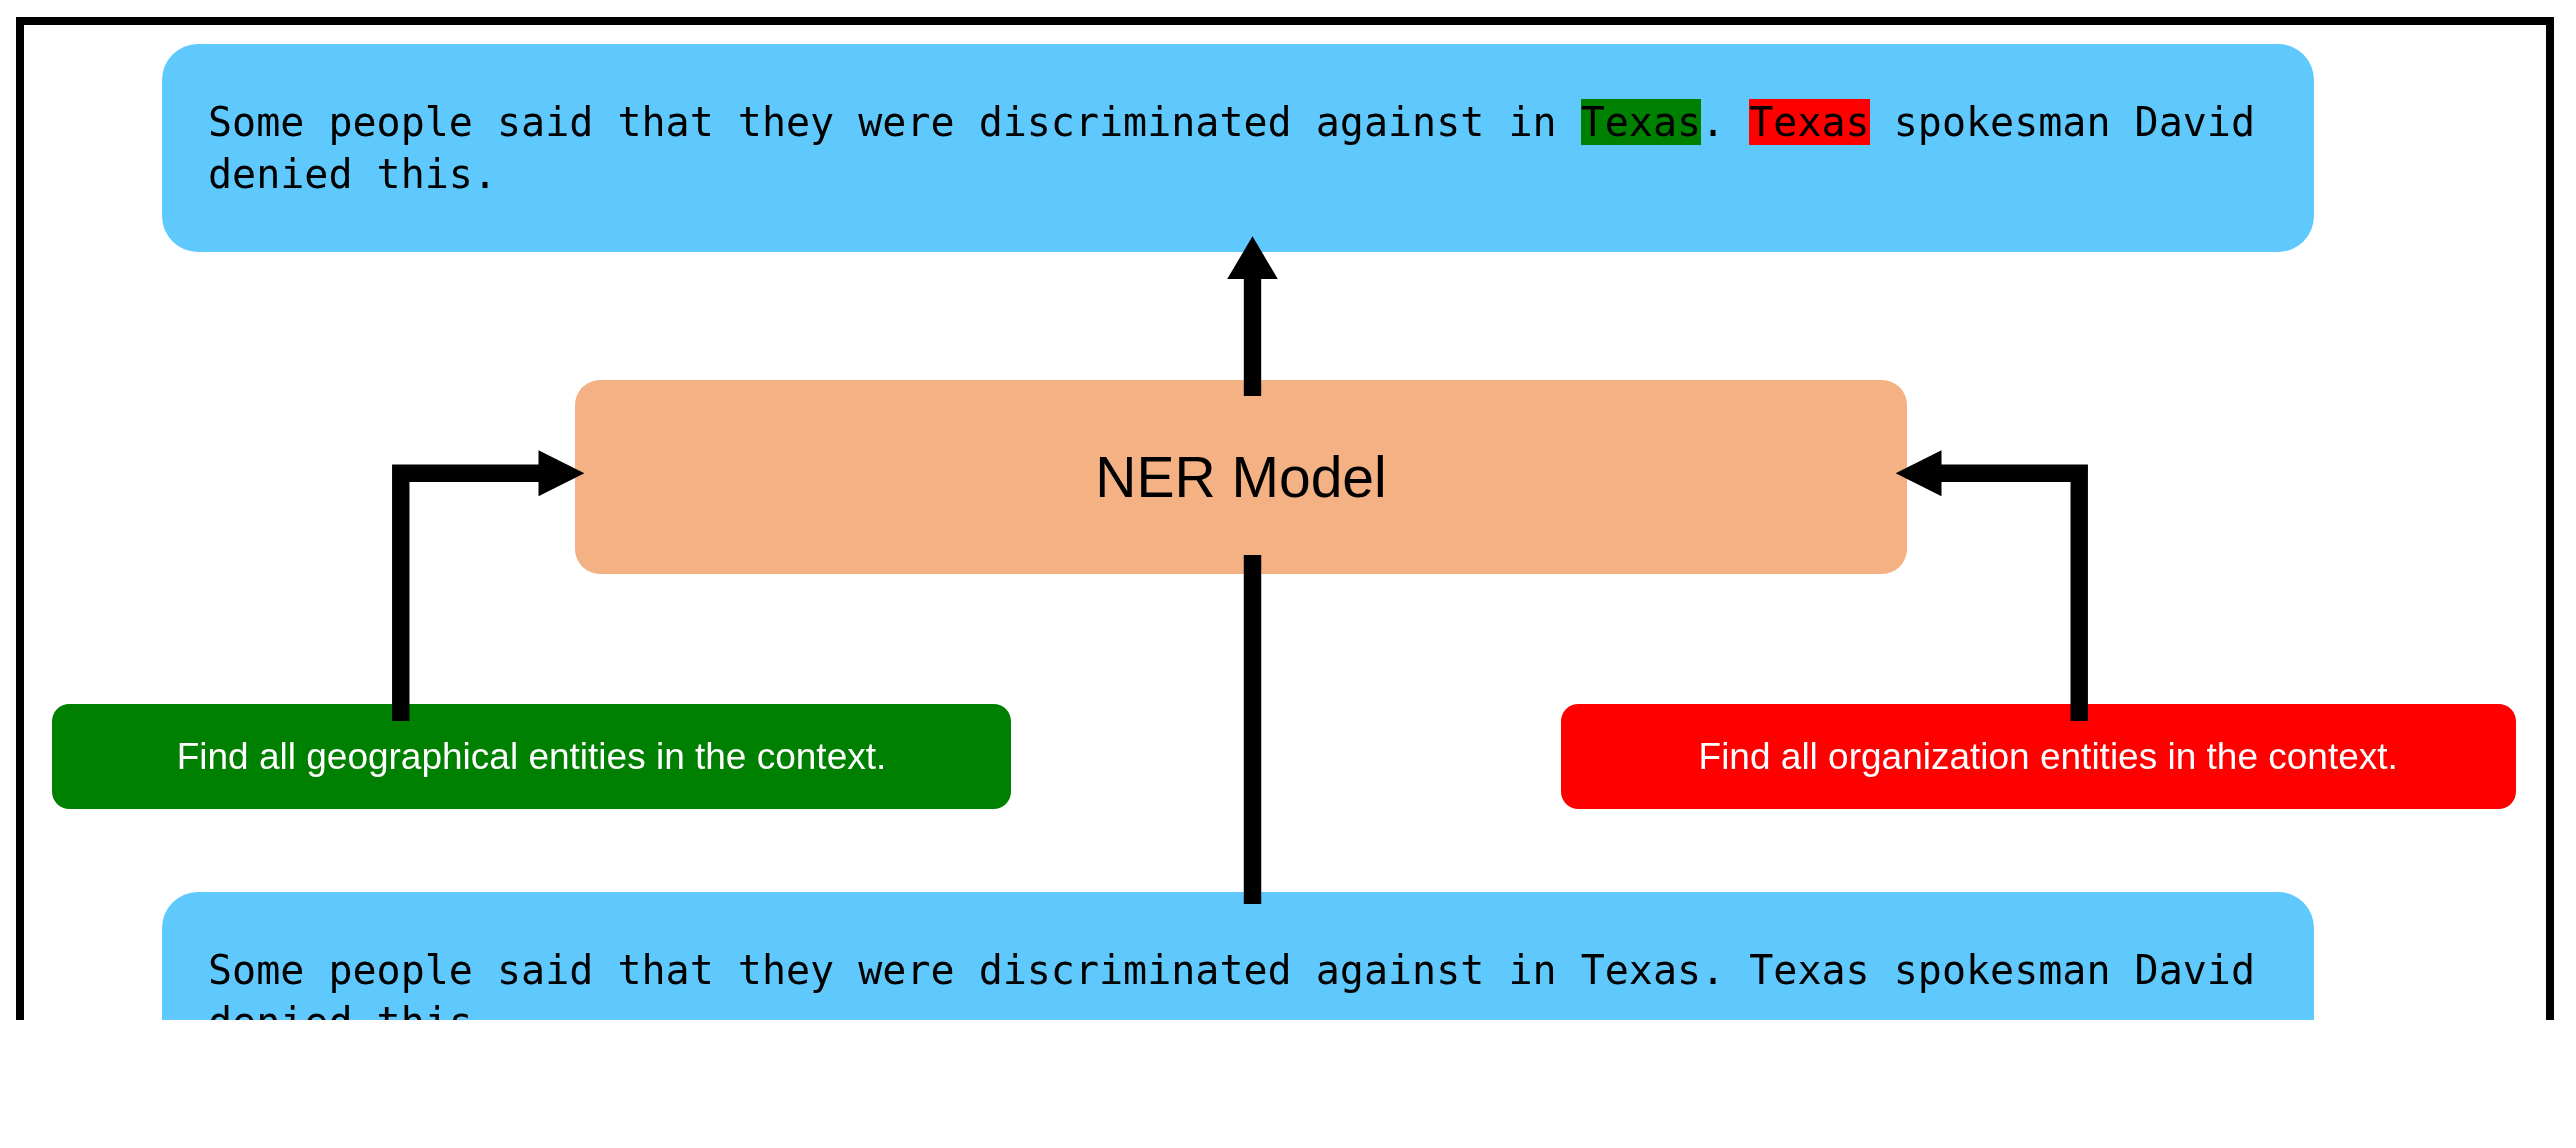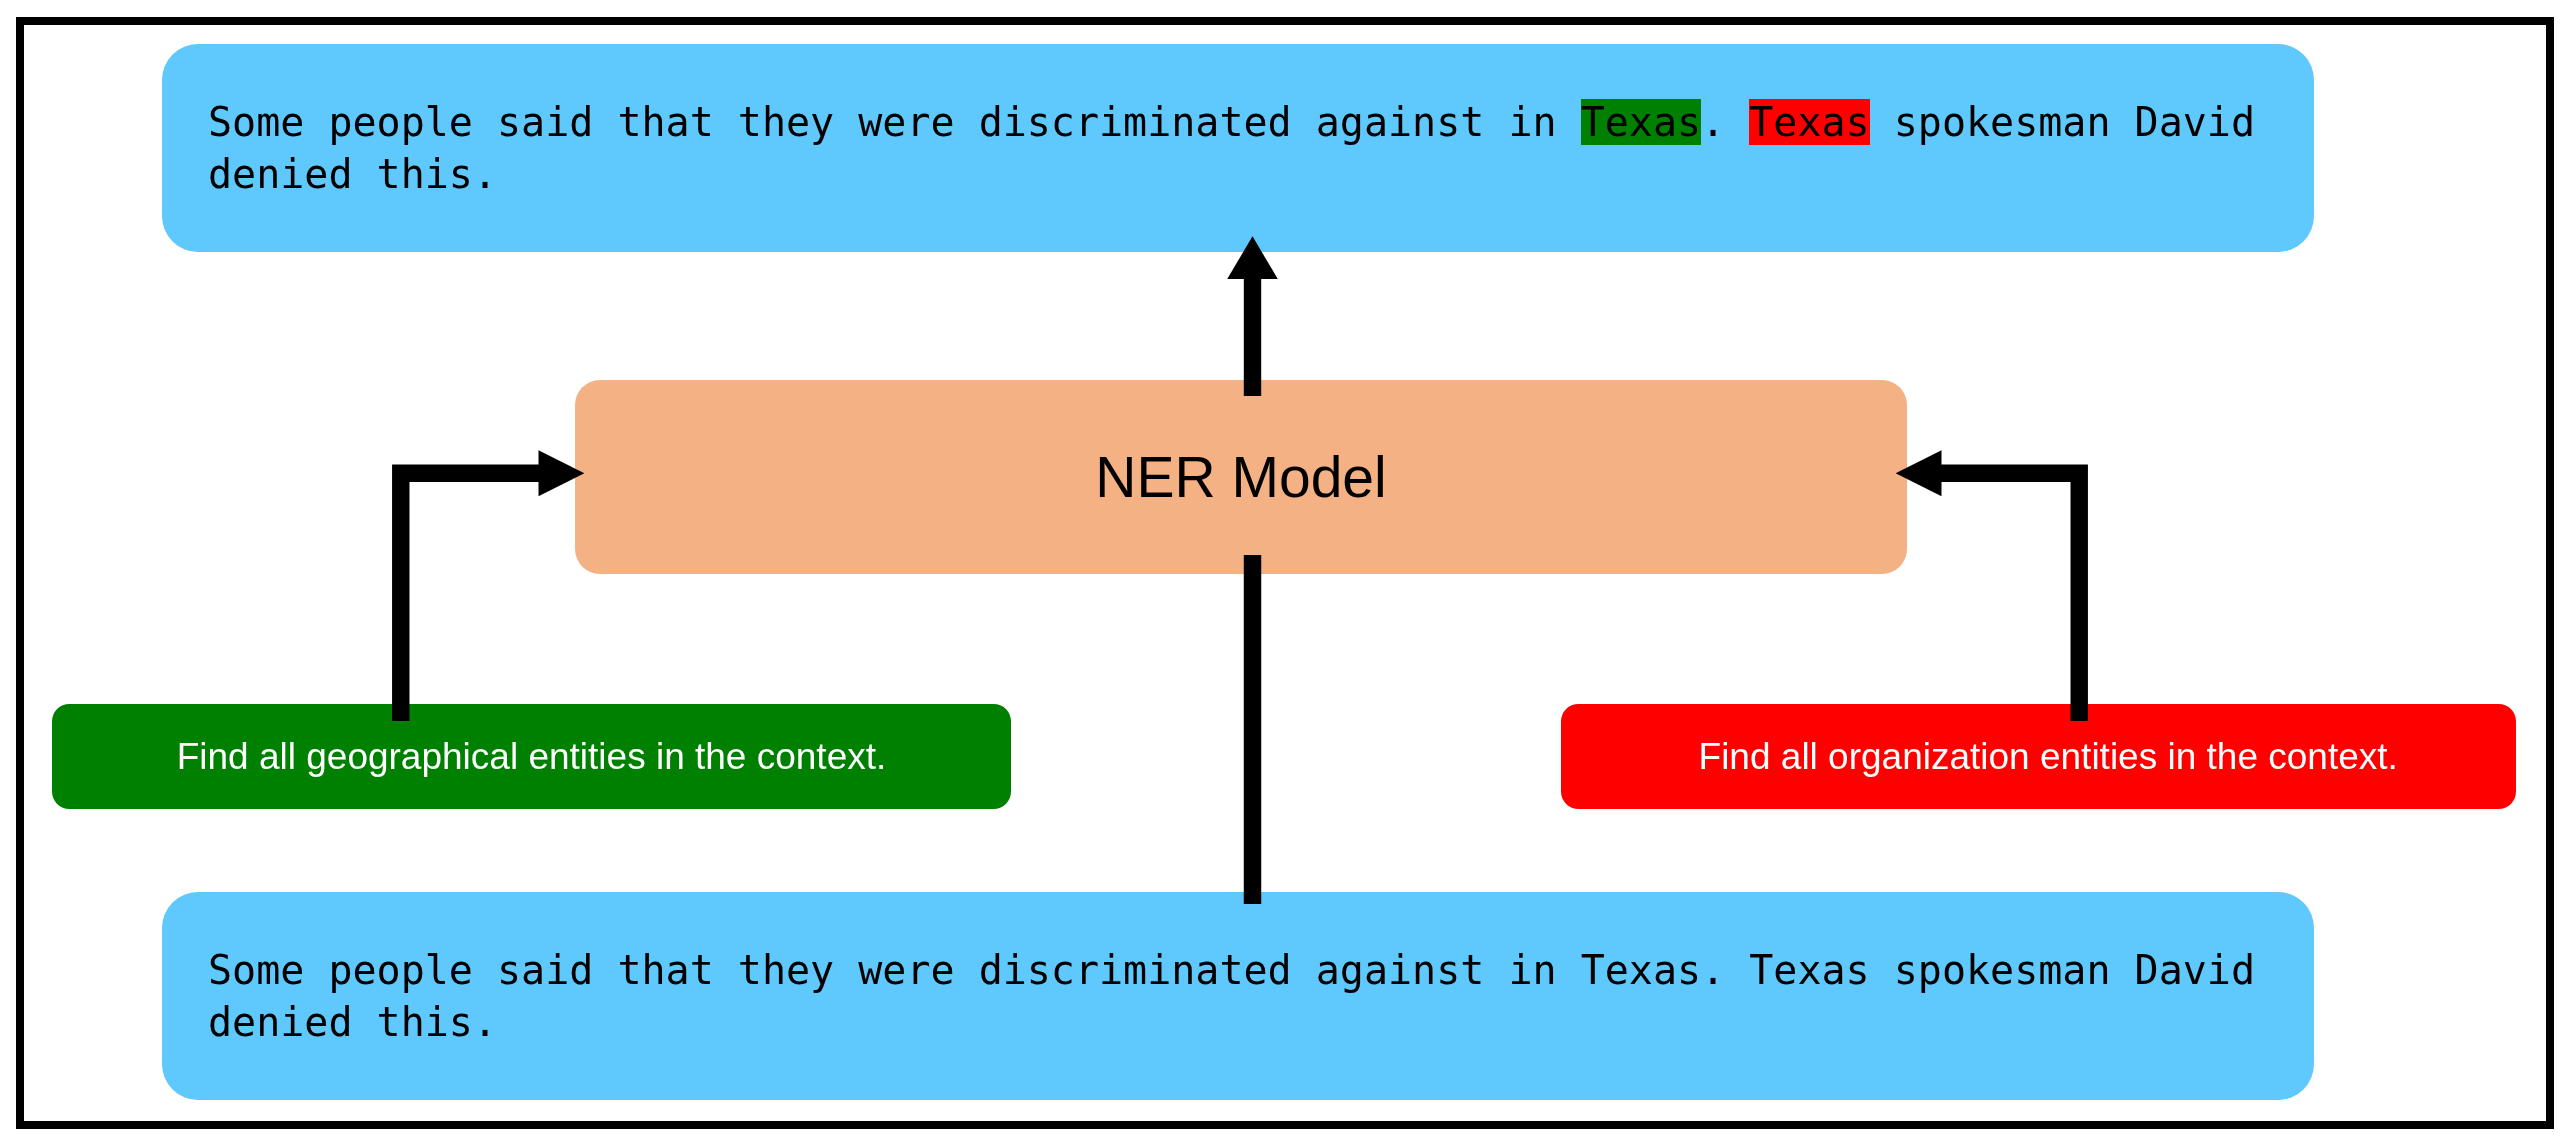--- a/index.html
+++ b/index.html
@@ -9,21 +9,21 @@
     background: #ffffff;
   }
 
   body {
     font-family: "Liberation Sans", sans-serif;
   }
 
   #figure {
     position: relative;
     width: 2576px;
-    height: 1148px;
+    height: 1020px;
     background: #ffffff;
     overflow: hidden;
   }
 
   
   #outer-frame {
     position: absolute;
     left: 16px;
     top: 17.4px;
     width: 2538px;

